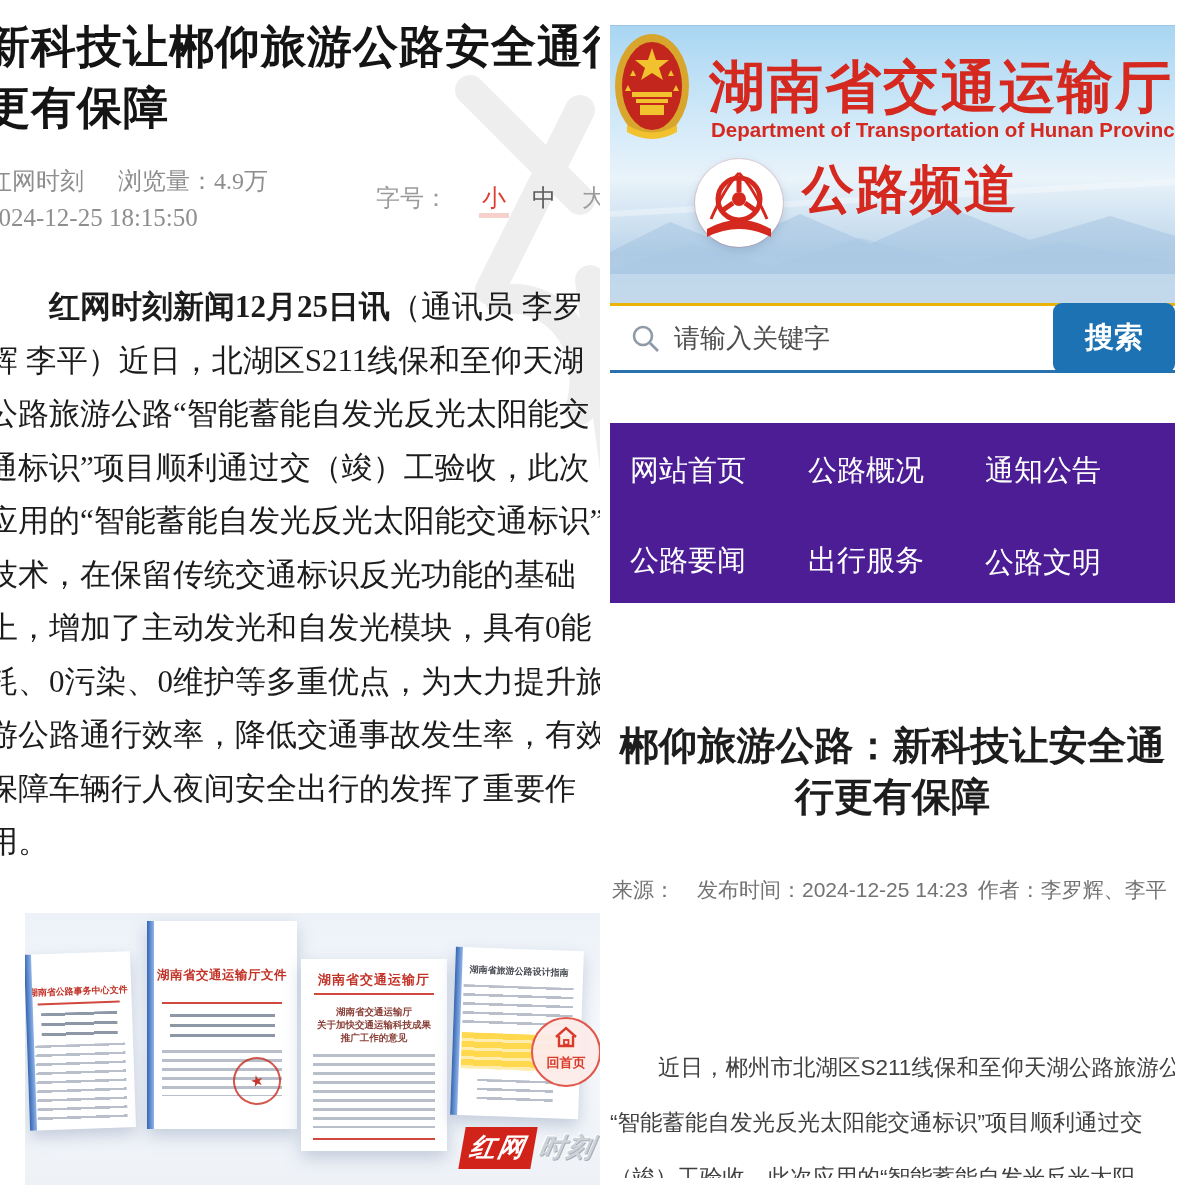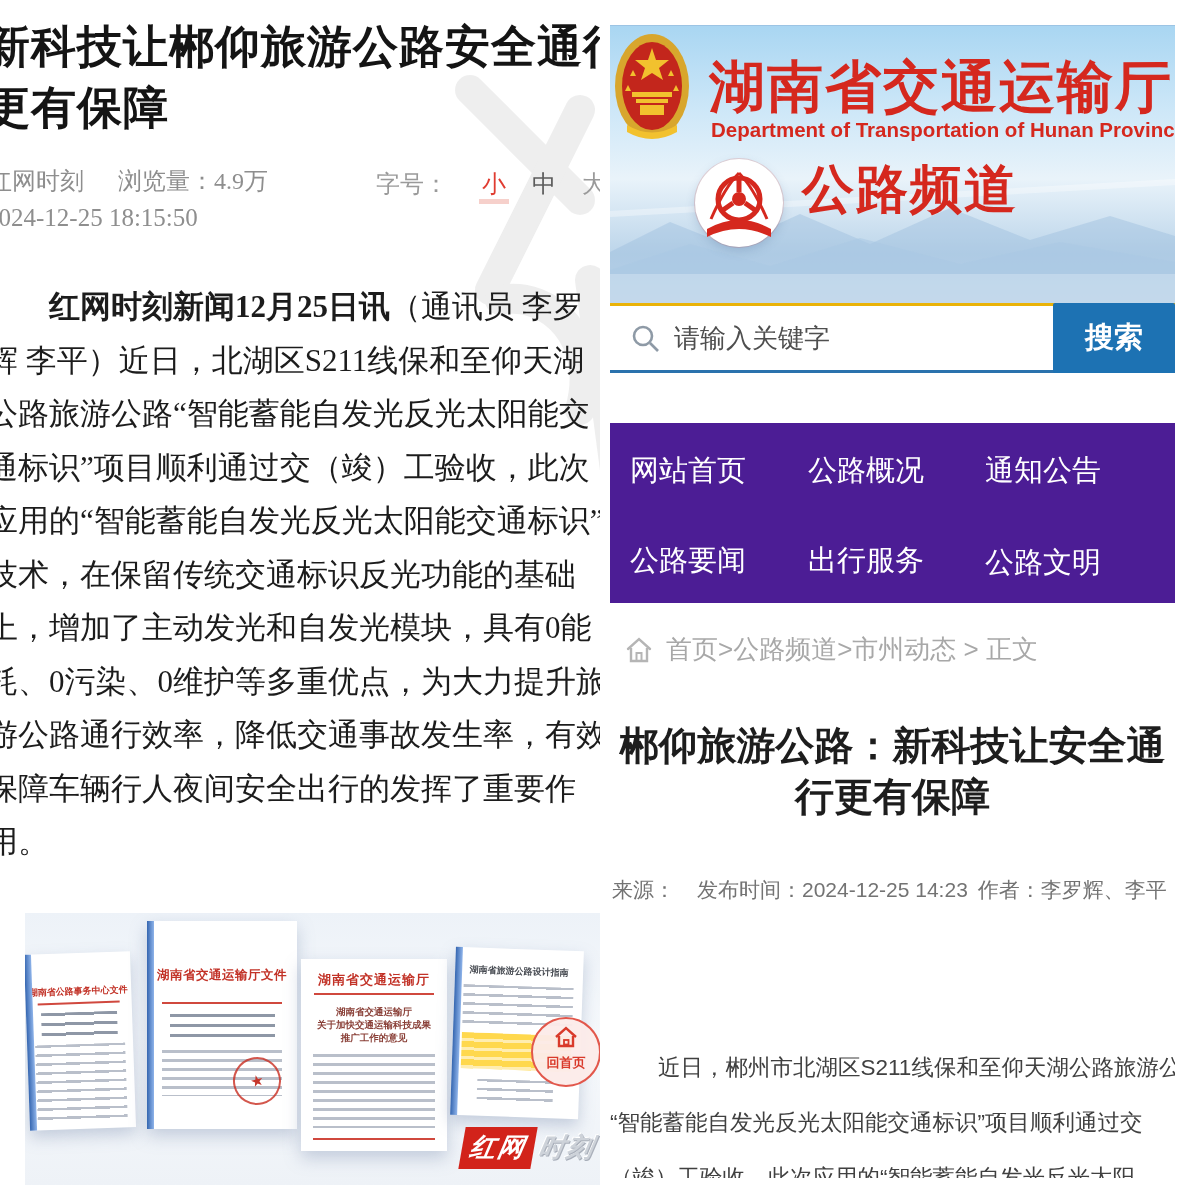--- a/index.html
+++ b/index.html
@@ -8,21 +8,21 @@
   #canvas{position:absolute;left:0;top:0;width:1200px;height:1200px;overflow:hidden;background:#fff;}
 
   
   .left-panel{position:absolute;left:0;top:0;width:600px;height:1200px;background:#fff;overflow:hidden;}
   .watermark{position:absolute;right:-30px;top:50px;width:200px;height:420px;opacity:.9;}
   .l-title{position:absolute;left:-15px;top:16px;color:#141414;font-weight:800;
            font-size:45px;line-height:61px;white-space:nowrap;letter-spacing:1px;}
   .l-meta{position:absolute;left:-12px;top:165px;font-family:"Liberation Serif",serif;
           font-size:24px;color:#8e8e8e;white-space:nowrap;}
   .l-meta .views{margin-left:34px;}
-  .l-fontsize{position:absolute;left:376px;top:168px;font-size:24px;color:#9a9a9a;white-space:nowrap;}
+  .l-fontsize{position:absolute;left:376px;top:182px;font-size:24px;color:#9a9a9a;white-space:nowrap;}
   .fs-small{color:#e03c31;margin-left:34px;position:relative;cursor:pointer;}
   .fs-small::after{content:"";position:absolute;left:-3px;right:-3px;bottom:-7px;height:5px;background:#f6d0cb;}
   .fs-mid{color:#5c5c5c;margin-left:26px;cursor:pointer;}
   .fs-big{color:#9a9a9a;margin-left:26px;cursor:pointer;}
   .l-date{position:absolute;left:-14px;top:204px;font-family:"Liberation Serif",serif;
           font-size:25px;color:#8e8e8e;white-space:nowrap;}
   .l-body{position:absolute;left:-13px;top:280px;font-family:"Liberation Serif",serif;
           font-size:31px;color:#1c1c1c;line-height:53.5px;}
   .l-line{white-space:nowrap;}
   .l-line.first{text-indent:62px;}
@@ -77,21 +77,21 @@
            letter-spacing:2px;white-space:nowrap;}
   .chan-en{position:absolute;left:195px;top:192px;color:#3d3d3d;font-weight:600;font-size:35px;
            letter-spacing:1px;white-space:nowrap;}
   .search-row{position:absolute;left:0;top:303px;width:565px;height:70px;background:#fff;
               border-top:3px solid #eab308;border-bottom:3px solid #2a72ad;box-sizing:border-box;}
   .search-icon{position:absolute;left:20px;top:17px;}
   .search-input{position:absolute;left:62px;top:6px;width:360px;height:50px;border:none;outline:none;
                 font-size:26px;color:#333;font-family:"Liberation Sans",sans-serif;background:transparent;}
   .search-input::placeholder{color:#4f4f4f;opacity:1;}
   .search-btn{position:absolute;right:0;top:-3px;height:70px;width:122px;background:#1d72b3;
-              color:#fff;font-size:29px;font-weight:700;border:none;border-radius:2px;cursor:pointer;
+              color:#fff;font-size:29px;font-weight:700;border:none;border-radius:9px;cursor:pointer;
               font-family:"Liberation Sans",sans-serif;}
   .nav{position:absolute;left:0;top:423px;width:565px;height:180px;background:#4c1d95;}
   .nav-item{position:absolute;color:#fff;font-size:29px;line-height:34px;white-space:nowrap;cursor:pointer;}
   .crumb{position:absolute;left:14px;top:632px;display:flex;align-items:center;gap:12px;
          color:#a8a8a8;font-size:26px;white-space:nowrap;}
   .r-title{position:absolute;left:0;top:720px;width:565px;text-align:center;color:#1d1d1d;
            font-weight:800;font-size:39px;line-height:51px;}
   .r-meta{position:absolute;left:2px;top:876px;width:575px;color:#737373;font-size:21px;white-space:nowrap;}
   .r-meta .gap1{margin-left:22px;} .r-meta .gap2{margin-left:10px;}
   .r-fontrow{position:absolute;left:0;top:939px;width:565px;text-align:center;color:#9b9b9b;font-size:23px;}
@@ -254,28 +254,20 @@
 
     <div class="nav">
       <span class="nav-item" style="left:20px;top:30px;">网站首页</span>
       <span class="nav-item" style="left:198px;top:30px;">公路概况</span>
       <span class="nav-item" style="left:375px;top:30px;">通知公告</span>
       <span class="nav-item" style="left:20px;top:120px;">公路要闻</span>
       <span class="nav-item" style="left:198px;top:120px;">出行服务</span>
       <span class="nav-item" style="left:375px;top:122px;">公路文明</span>
     </div>
 
-    <div class="crumb">
-      <svg width="30" height="30" viewBox="0 0 30 30">
-        <path d="M4 14 L15 4 L26 14" fill="none" stroke="#b5b5b5" stroke-width="2.4" stroke-linecap="round"></path>
-        <path d="M7 13 V26 H23 V13" fill="none" stroke="#b5b5b5" stroke-width="2.4"></path>
-        <rect x="12.5" y="18" width="5" height="8" fill="none" stroke="#b5b5b5" stroke-width="2"></rect>
-      </svg>
-      <span>首页&gt;公路频道&gt;市州动态 &gt; 正文</span>
-    </div>
 
     <div class="r-title">
       <div>郴仰旅游公路：新科技让安全通</div>
       <div>行更有保障</div>
     </div>
 
     <div class="r-meta">
       <span>来源：</span><span class="gap1">发布时间：</span><span>2024-12-25 14:23</span><span class="gap2">作者：</span><span>李罗辉、李平</span>
     </div>
 

